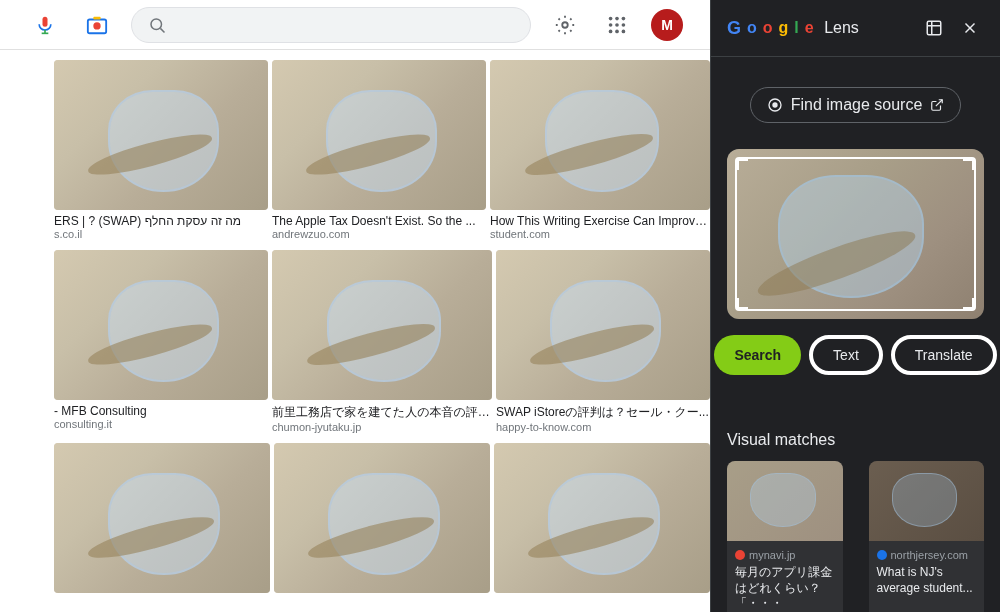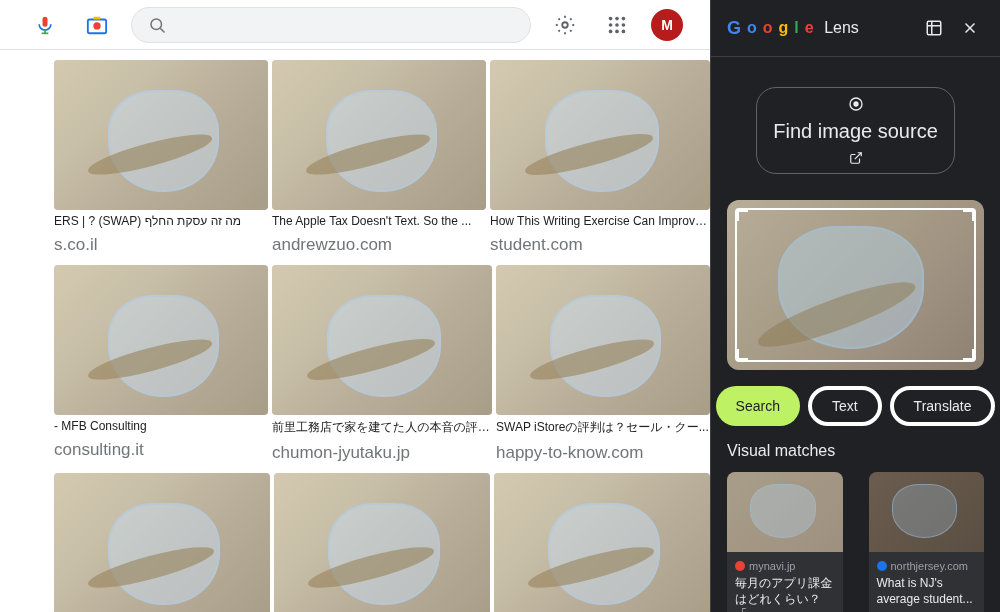--- a/index.html
+++ b/index.html
@@ -147,23 +147,23 @@
       font-size: 12px;
       color: #202124;
       margin-top: 4px;
       white-space: nowrap;
       overflow: hidden;
       text-overflow: ellipsis;
       max-width: 220px;
     }
 
     .grid-cell .source {
-      font-size: 17px;
+      font-size: 11px;
       color: #70757a;
-      margin-top: 7px;
+      margin-top: 0;
     }
 
     
     #lens-panel {
       width: 290px;
       height: 612px;
       background: #202124;
       display: flex;
       flex-direction: column;
       color: #fff;
@@ -217,24 +217,23 @@
     #find-source-btn {
       display: flex;
       align-items: center;
       gap: 8px;
       background: transparent;
       border: 1px solid #5f6368;
       border-radius: 20px;
       padding: 8px 16px;
       color: #e8eaed;
       cursor: pointer;
-      font-size: 20px;
+      font-size: 16px;
       margin: 16px auto;
       width: fit-content;
-      flex-direction: column;
     }
 
     #preview-container {
       margin: 0 16px 16px 16px;
       border-radius: 12px;
       overflow: hidden;
       background: #3c4043;
       height: 170px;
       position: relative;
     }
@@ -305,35 +304,37 @@
     .action-btn {
       padding: 8px 20px;
       border-radius: 20px;
       font-size: 14px;
       cursor: pointer;
       border: none;
       font-weight: 500;
     }
 
     .action-btn.active {
-      background: #bef264;
+      background: #84cc16;
       color: #202124;
+      font-weight: bold;
     }
 
     .action-btn.inactive {
       background: transparent;
       color: #e8eaed;
       border: 4px solid #ffffff;
     }
 
     
     #visual-matches {
       padding: 0 16px;
       flex: 1;
       overflow-y: auto;
+      margin-top: 40px;
     }
 
     #visual-matches-title {
       font-size: 16px;
       color: #e8eaed;
       margin-bottom: 12px;
     }
 
     .match-cards {
       display: flex;
@@ -473,21 +474,21 @@
         <div class="thumb">
             <div class="jar-img"></div>
           </div>
         <div class="title">ERS | ? (SWAP) מה זה עסקת החלף</div>
         <div class="source">s.co.il</div>
       </div>
       <div class="grid-cell">
         <div class="thumb">
             <div class="jar-img"></div>
           </div>
-        <div class="title">The Apple Tax Doesn't Text. So the ...</div>
+        <div class="title">The Apple Tax Doesn't Exist. So the ...</div>
         <div class="source">andrewzuo.com</div>
       </div>
       <div class="grid-cell">
         <div class="thumb">
             <div class="jar-img"></div>
           </div>
         <div class="title">How This Writing Exercise Can Improve ...</div>
         <div class="source">student.com</div>
       </div>
     </div>

